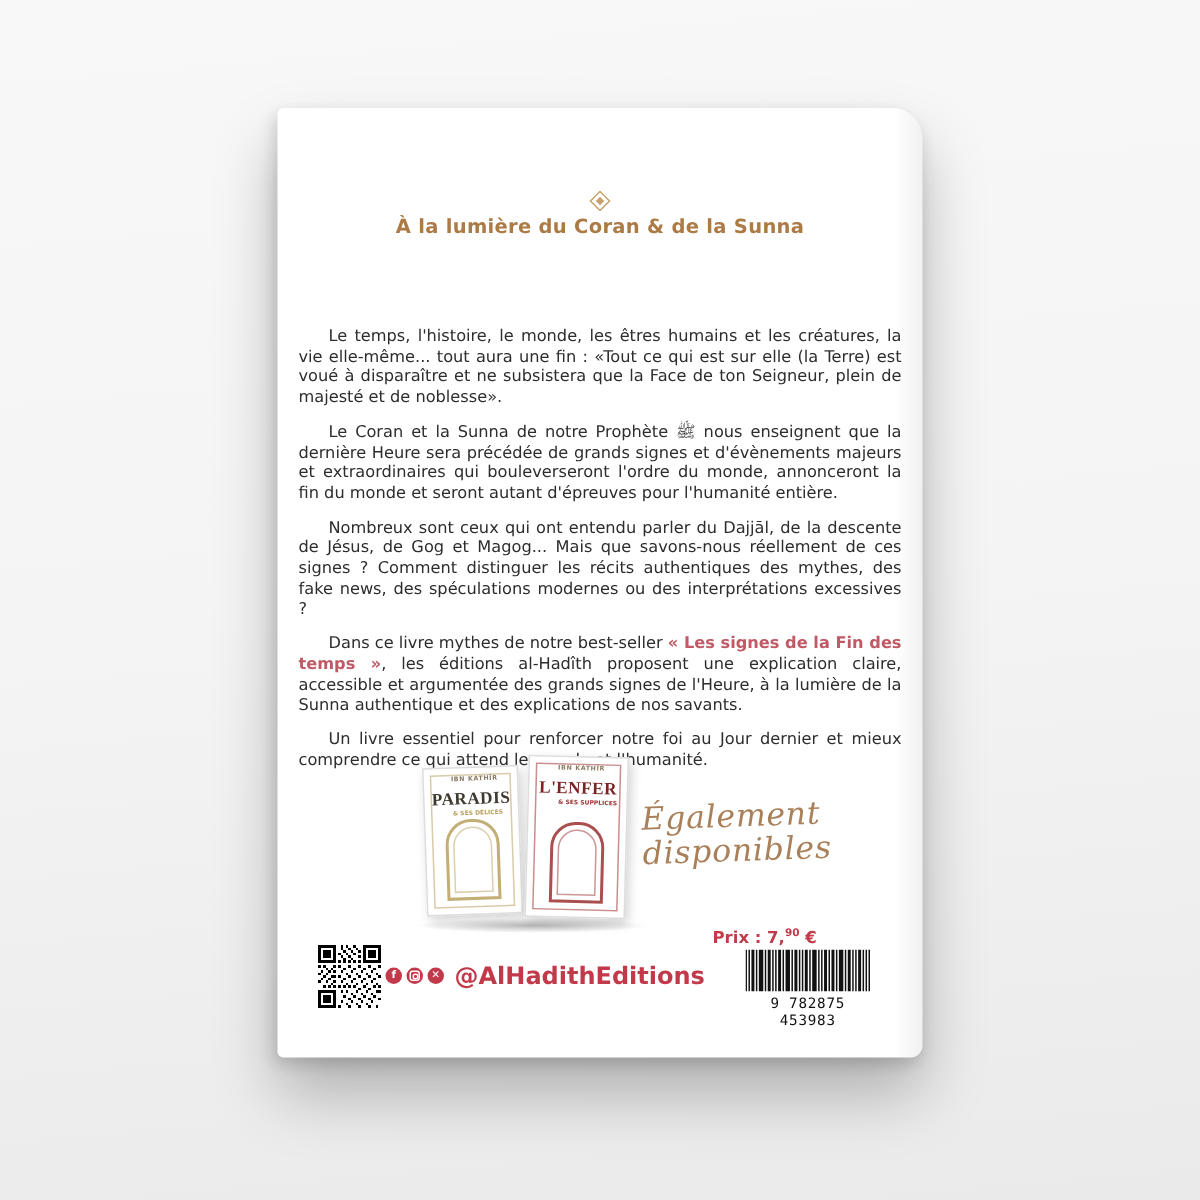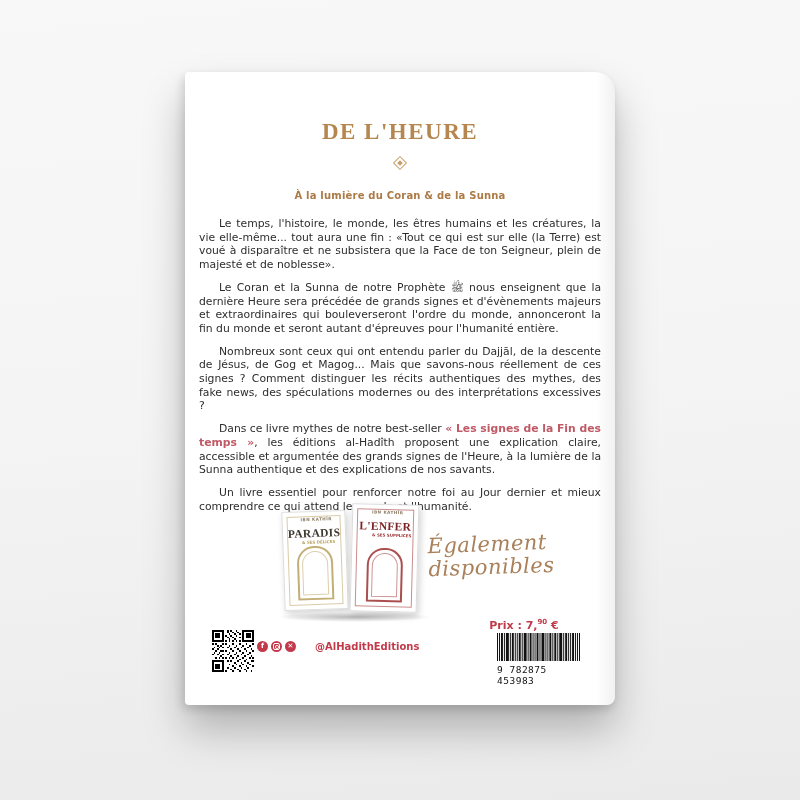--- a/index.html
+++ b/index.html
@@ -16,21 +16,21 @@
   
   .cover-header{position:absolute;top:42px;left:0;right:0;text-align:center;}
   .title1{font-family:"Liberation Serif",serif;font-weight:bold;font-size:30px;line-height:1;
     letter-spacing:1px;color:#a8414f;}
   .title2{font-family:"Liberation Serif",serif;font-weight:bold;font-size:23px;line-height:1;
     letter-spacing:1.5px;color:#b5874f;margin-top:6px;}
   .ornament-wrap{margin-top:10px;height:12px;}
   .ornament{display:inline-block;width:8px;height:8px;border:1.5px solid #c9a06a;
     transform:rotate(45deg);position:relative;}
   .ornament::after{content:'';position:absolute;inset:2px;background:#c9a06a;}
-  .subtitle{margin-top:25px;font-size:10px;font-weight:bold;color:#ab7a45;letter-spacing:.2px;}
+  .subtitle{margin-top:8px;font-size:13px;font-weight:bold;color:#ab7a45;letter-spacing:.2px;}
   
   .body-text{position:absolute;top:145px;left:14px;width:402px;font-size:10.8px;
     line-height:13.7px;color:#2d2d2d;text-align:justify;}
   .body-text p{margin:0 0 9px 0;text-indent:20px;}
   .highlight{color:#c05a66;font-weight:bold;}
   
   .mini-book{position:absolute;background:#fff;border:1px solid #ddd;
     box-shadow:2px 3px 7px rgba(0,0,0,.18);}
   .mini-frame{position:absolute;inset:4px;border:1px solid var(--accent);opacity:.55;}
   .mini-author{position:absolute;top:5px;width:100%;font-size:10px;font-weight:bold;
@@ -53,38 +53,37 @@
     font-style:italic;font-size:21px;line-height:23px;color:#a9805a;letter-spacing:.5px;
     transform:rotate(-2deg);}
   
   .qr{position:absolute;left:27px;top:558px;width:42px;height:42px;}
   .social-row{position:absolute;left:72px;top:569px;display:flex;align-items:center;gap:3px;}
   .soc{width:11px;height:11px;border-radius:50%;background:#c23a4a;color:#fff;display:flex;
     align-items:center;justify-content:center;font-size:7px;font-weight:bold;line-height:1;}
   .ig-box{width:5px;height:5px;border:1px solid #fff;border-radius:2px;position:relative;}
   .ig-box::after{content:'';position:absolute;left:1.2px;top:1.2px;width:1.6px;height:1.6px;
     border:.8px solid #fff;border-radius:50%;}
-  .handle{margin-left:16px;color:#c23a4a;font-size:10px;font-weight:bold;}
+  .handle{margin-left:4px;color:#c23a4a;font-size:16px;font-weight:bold;}
   .website{position:absolute;left:72px;top:581px;font-size:12.5px;font-weight:bold;color:#161616;
     letter-spacing:.4px;}
-  .price{position:absolute;left:290px;top:546px;width:98px;text-align:center;color:#c13b4b;
+  .price{position:absolute;left:290px;top:546px;width:98px;text-align:left;color:#c13b4b;
     font-size:11px;font-weight:bold;}
   .price sup{font-size:7px;}
-  .barcode-block{position:absolute;left:312px;top:561px;width:83px;text-align:left;}
+  .barcode-block{position:absolute;left:312px;top:561px;width:83px;text-align:center;}
   .barcode-digits{font-family:"DejaVu Sans Mono",monospace;font-size:9.5px;color:#111;
     letter-spacing:.5px;margin-top:-1px;}
 </style>
 </head>
 <body>
 
 <div class="photo">
   <div class="book">
 
     <div class="cover-header">
-      <div class="title2">DE L'HEURE</div>
       <div class="ornament-wrap">
         <span class="ornament"></span>
       </div>
       <div class="subtitle">À la lumière du Coran &amp; de la Sunna</div>
     </div>
 
     <div class="body-text">
       <p>Le temps, l'histoire, le monde, les êtres humains et les créatures, la vie elle-même... tout aura une fin : «Tout ce qui est sur elle (la Terre) est voué à disparaître et ne subsistera que la Face de ton Seigneur, plein de majesté et de noblesse».</p>
       <p>Le Coran et la Sunna de notre Prophète ﷺ nous enseignent que la dernière Heure sera précédée de grands signes et d'évènements majeurs et extraordinaires qui bouleverseront l'ordre du monde, annonceront la fin du monde et seront autant d'épreuves pour l'humanité entière.</p>
       <p>Nombreux sont ceux qui ont entendu parler du Dajjāl, de la descente de Jésus, de Gog et Magog... Mais que savons-nous réellement de ces signes ? Comment distinguer les récits authentiques des mythes, des fake news, des spéculations modernes ou des interprétations excessives ?</p>

